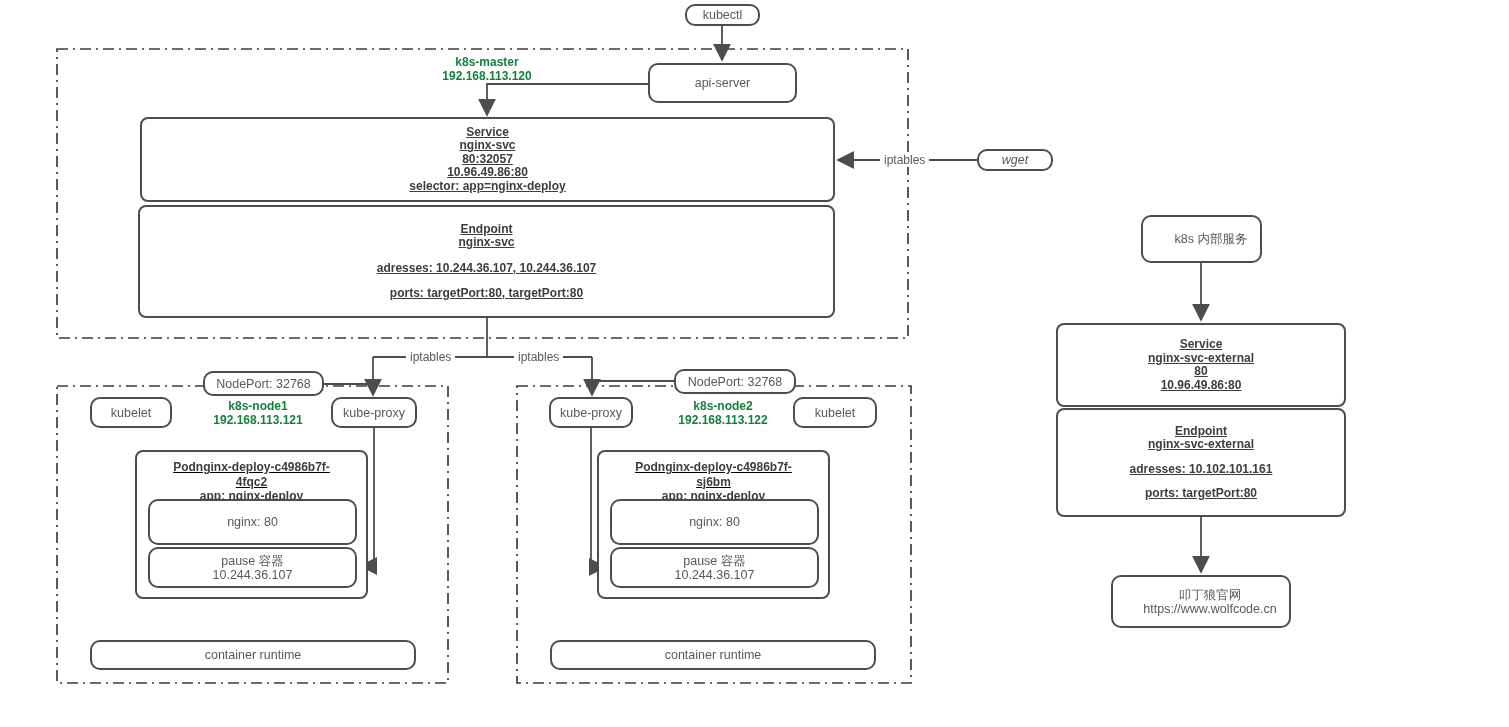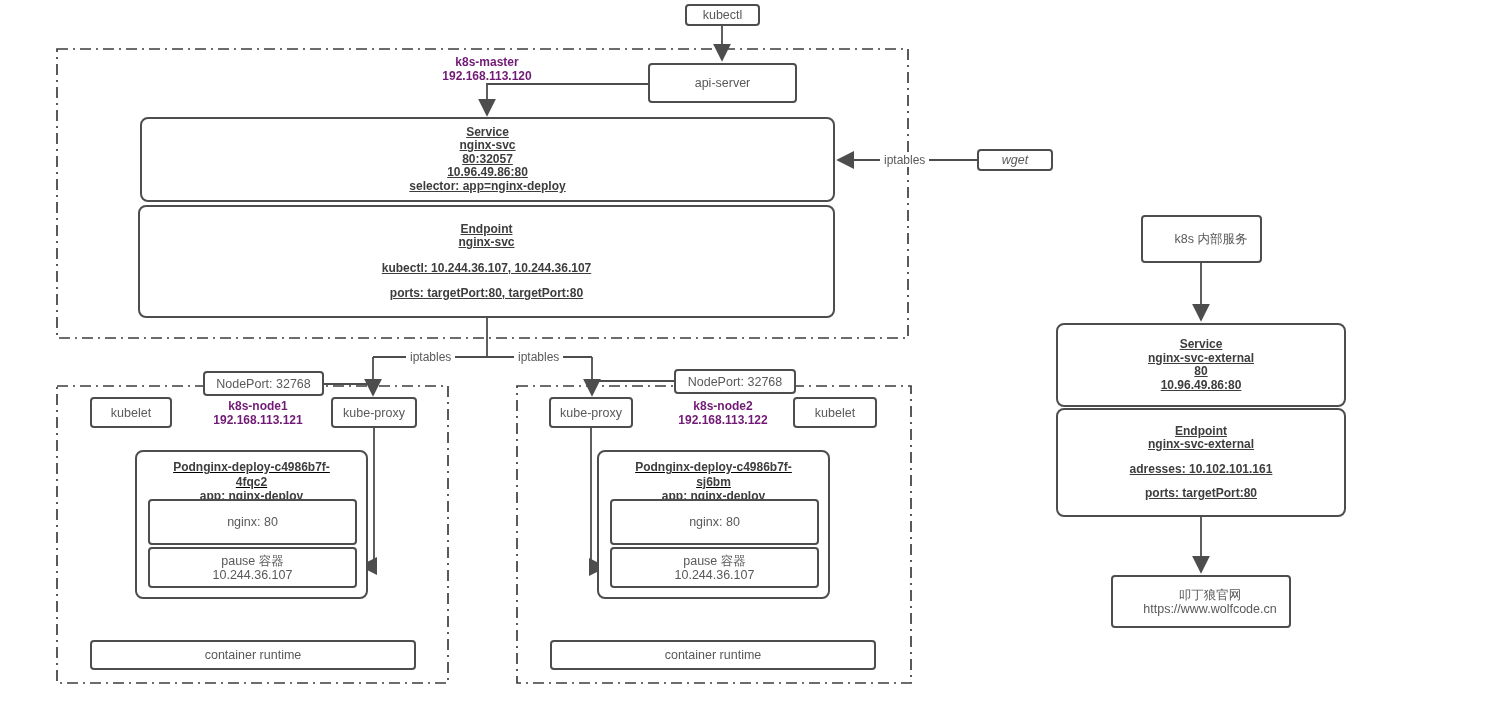--- a/index.html
+++ b/index.html
@@ -2,29 +2,29 @@
 <html><head>
 <meta charset="utf-8">
 <style>
   html,body { margin:0; padding:0; background:#ffffff; }
   .canvas {
     position:relative; width:1509px; height:727px; background:#ffffff;
     font-family:"Liberation Sans","DejaVu Sans",sans-serif; overflow:hidden;
   }
   svg.wires { position:absolute; left:0; top:0; width:1509px; height:727px; }
   .box {
-    position:absolute; background:#ffffff; border:2px solid #4d4d4d; border-radius:4px;
+    position:absolute; background:#ffffff; border:2px solid #4d4d4d; border-radius:10px;
     box-sizing:border-box; display:flex; flex-direction:column; align-items:center;
     justify-content:center; text-align:center;
   }
   .big { border-radius:8px;text-decoration:underline; }
   .gray  { color:#595959; font-size:12.5px; line-height:14px; }
   .bold  { color:#3d3d3d; font-size:12px; font-weight:700; line-height:13.5px; }
   .label-float {
-    position:absolute; color:#701a75; font-size:12px; font-weight:700;
+    position:absolute; color:#15803d; font-size:12px; font-weight:700;
     line-height:14px; text-align:center;
   }
   .wire-label {
     position:absolute; background:#ffffff; color:#595959; font-size:12px;
     line-height:14px; padding:0 4px; text-align:center;
   }
   .pod { justify-content:flex-start; padding-top:8px; }
   .mt12 { margin-top:12px; }
   .mt11 { margin-top:11px; }
 </style>
@@ -83,21 +83,21 @@
     <div>Service</div>
     <div>nginx-svc</div>
     <div>80:32057</div>
     <div>10.96.49.86:80</div>
     <div>selector: app=nginx-deploy</div>
   </div>
 
   <div class="box big bold" style="left:138px;top:205px;width:697px;height:113px;">
     <div>Endpoint</div>
     <div>nginx-svc</div>
-    <div class="mt12">kubectl: 10.244.36.107, 10.244.36.107</div>
+    <div class="mt12">adresses: 10.244.36.107, 10.244.36.107</div>
     <div class="mt12">ports: targetPort:80, targetPort:80</div>
   </div>
 
   <div class="box gray" style="left:977px;top:149px;width:76px;height:22px;font-style:italic;">
     <span>wget</span>
   </div>
   <div class="wire-label" style="left:880px;top:153px;">iptables</div>
   <div class="wire-label" style="left:406px;top:350px;">iptables</div>
   <div class="wire-label" style="left:514px;top:350px;">iptables</div>
 

